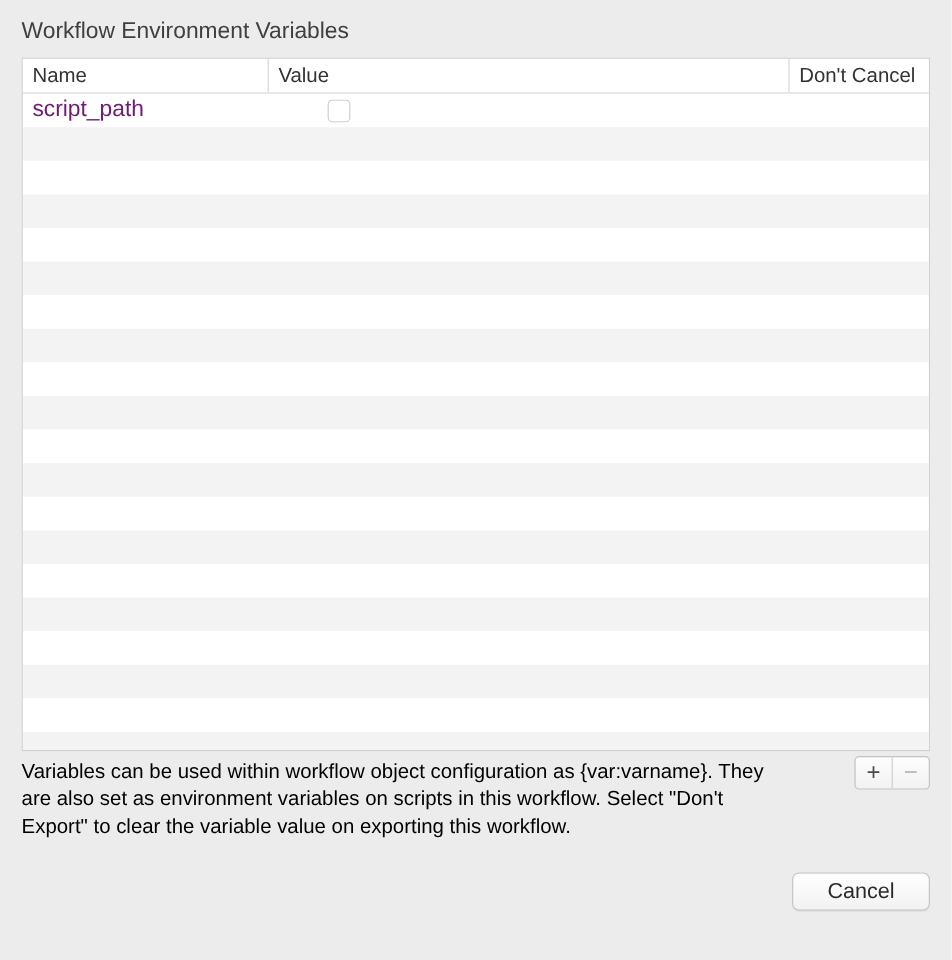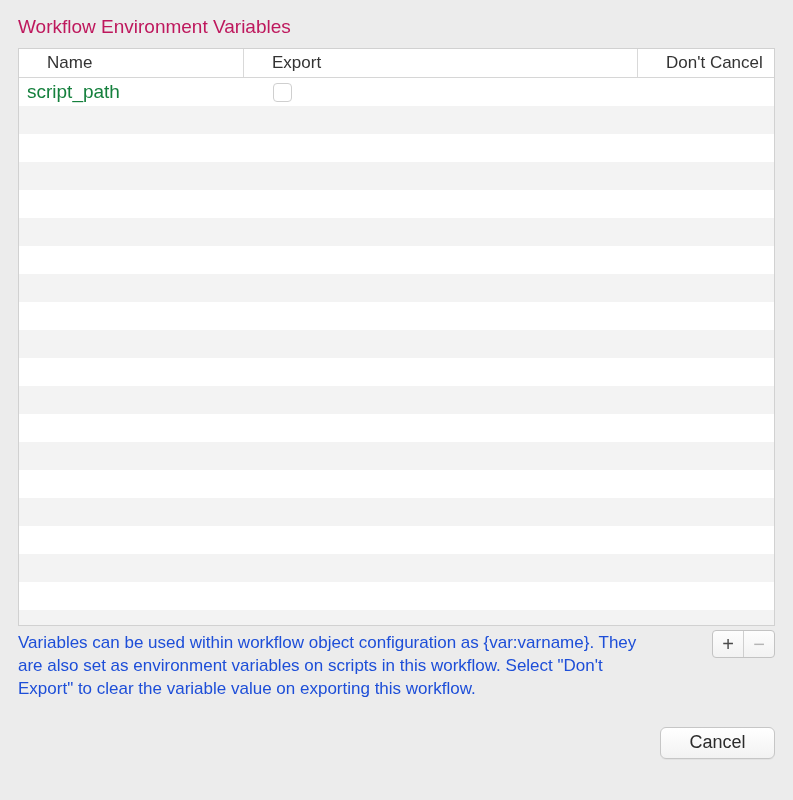--- a/index.html
+++ b/index.html
@@ -8,21 +8,21 @@
     background: #ececec;
     font-family: -apple-system, "Helvetica Neue", Helvetica, Arial, sans-serif;
     font-size: 18px;
     color: #2b2b2b;
     padding: 16px 18px;
   }
   .section-title {
     font-size: 19px;
     font-weight: 400;
     margin-bottom: 10px;
-    color: #be185d;
+    color: #404040;
   }
   .table-wrap {
     border: 1px solid #d1d1d1;
     background: #fff;
     width: 100%;
     height: 578px;
     display: flex;
     flex-direction: column;
     overflow: hidden;
   }
@@ -33,41 +33,40 @@
     height: 30px;
   }
   .th {
     display: flex;
     align-items: center;
     padding: 0 8px;
     font-size: 17px;
     color: #333;
     border-right: 1px solid #d9d9d9;
     white-space: nowrap;
-    margin-left: 20px;
   }
   .th:last-child { border-right: none; }
   .col-name  { width: 205px; flex: 0 0 205px; }
   .col-value { flex: 1 1 auto; }
   .col-dont  { width: 116px; flex: 0 0 116px; }
   .tbody {
     flex: 1 1 auto;
     overflow: hidden;
   }
   .row {
     display: flex;
     height: 28px;
     align-items: center;
   }
   .row:nth-child(odd)  { background: #ffffff; }
   .row:nth-child(even) { background: #f3f3f3; }
   .cell {
     padding: 0 8px;
     font-size: 18px;
-    color: #15803d;
+    color: #701a75;
     overflow: hidden;
     text-overflow: ellipsis;
     white-space: nowrap;
   }
   .cell.col-dont {
     display: flex;
     justify-content: center;
     align-items: center;
   }
   .data-row .cell.col-name,
@@ -81,21 +80,21 @@
   }
   .below-row {
     display: flex;
     justify-content: space-between;
     align-items: flex-start;
     margin-top: 4px;
   }
   .help-text {
     font-size: 17px;
     line-height: 1.35;
-    color: #1d4ed8;
+    color: #000000;
     max-width: 640px;
     padding-top: 2px;
   }
   .pm-group {
     display: flex;
     border: 1px solid #c3c3c3;
     border-radius: 4px;
     overflow: hidden;
     background: linear-gradient(#fdfdfd, #f2f2f2);
     height: 28px;
@@ -133,21 +132,21 @@
   }
 </style>
 </head>
 <body>
 
 <div class="section-title">Workflow Environment Variables</div>
 
 <div class="table-wrap">
   <div class="thead">
     <div class="th col-name">Name</div>
-    <div class="th col-value">Export</div>
+    <div class="th col-value">Value</div>
     <div class="th col-dont">Don't Cancel</div>
   </div>
   <div class="tbody" id="tbody">
       <div class="row data-row">
         <div class="cell col-name">script_path</div>
         <div class="cell col-dont">
           <div class="checkbox"></div>
         </div>
       </div>
       <div class="row"></div>

